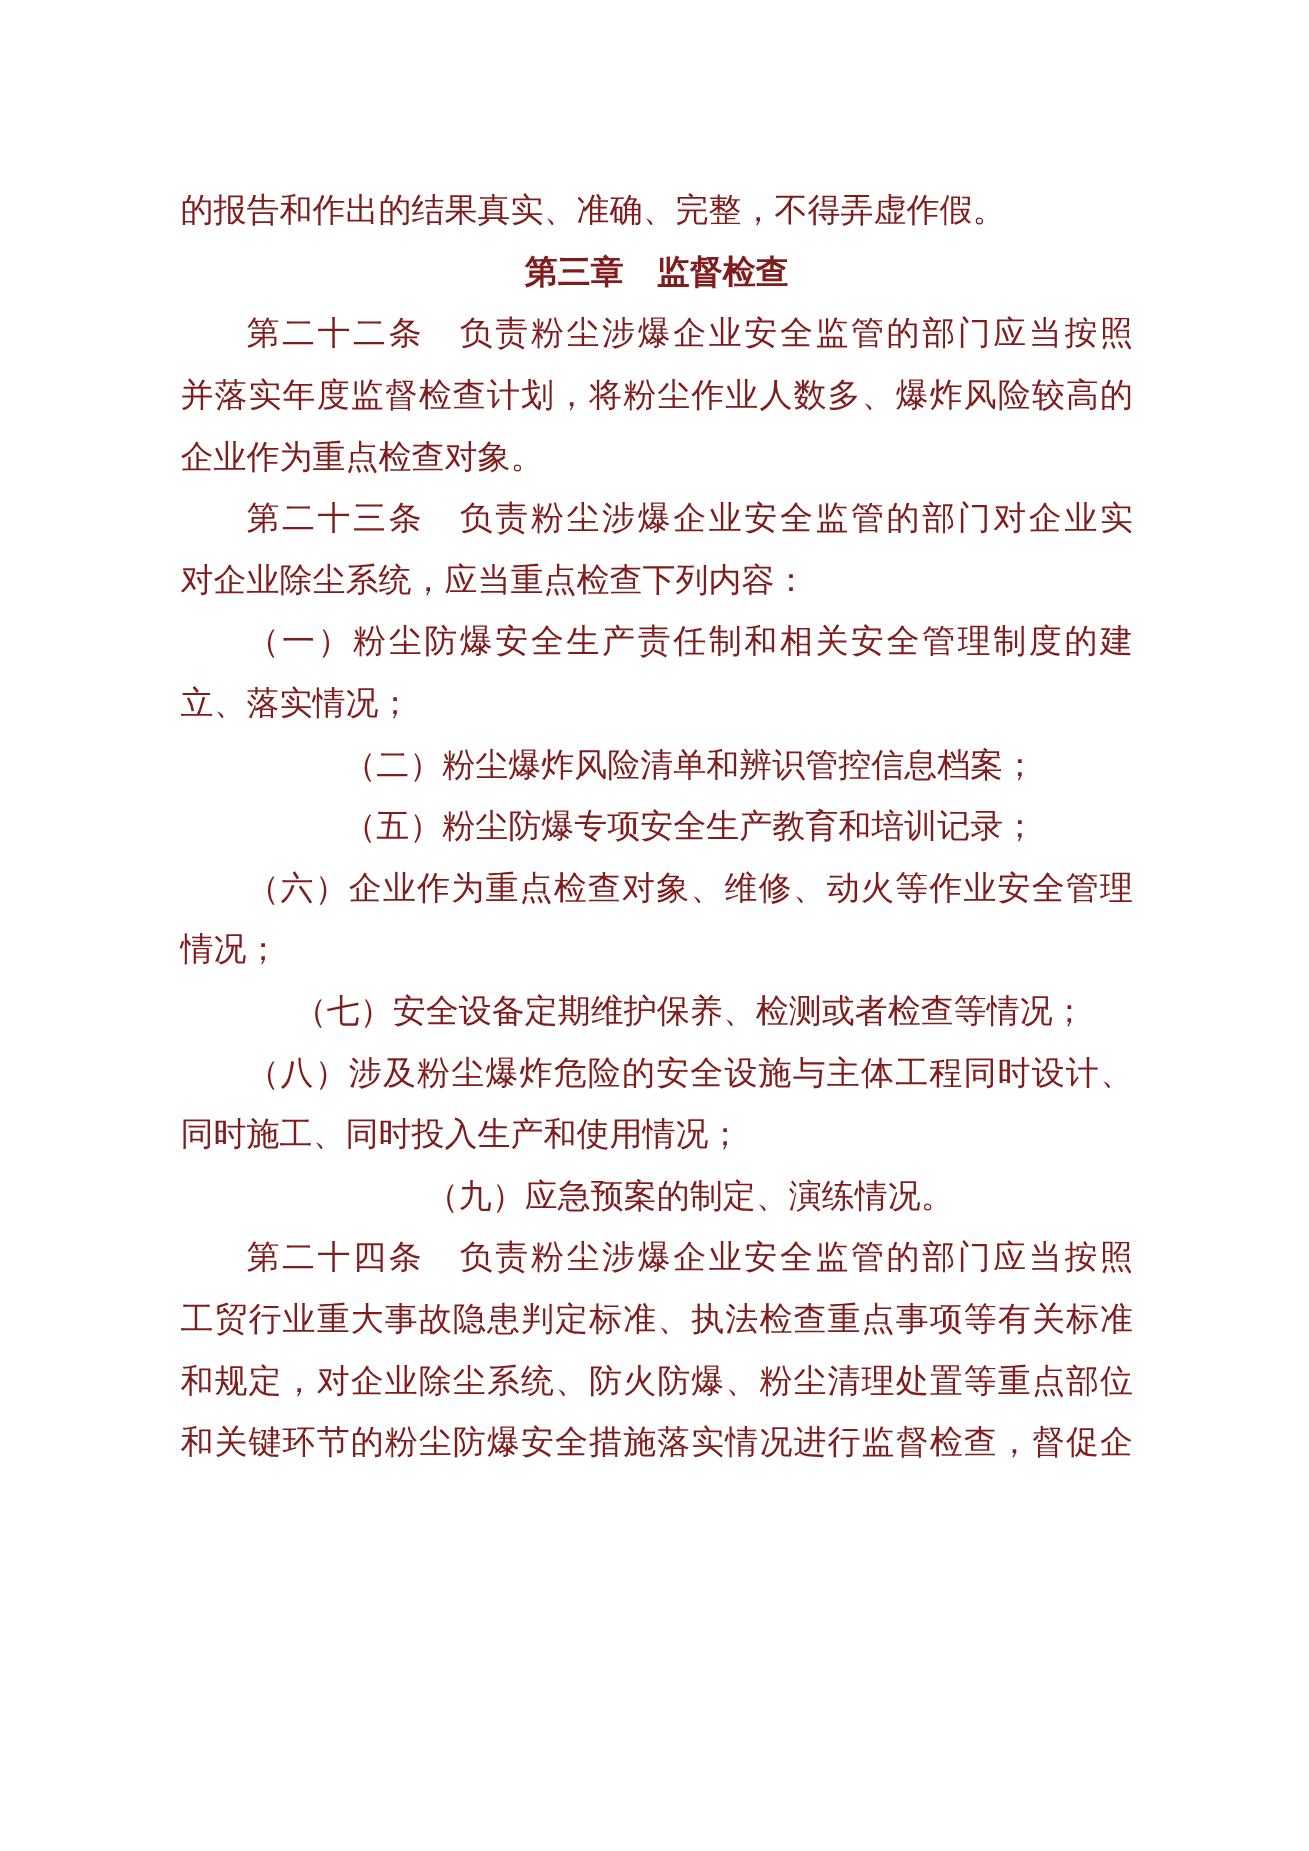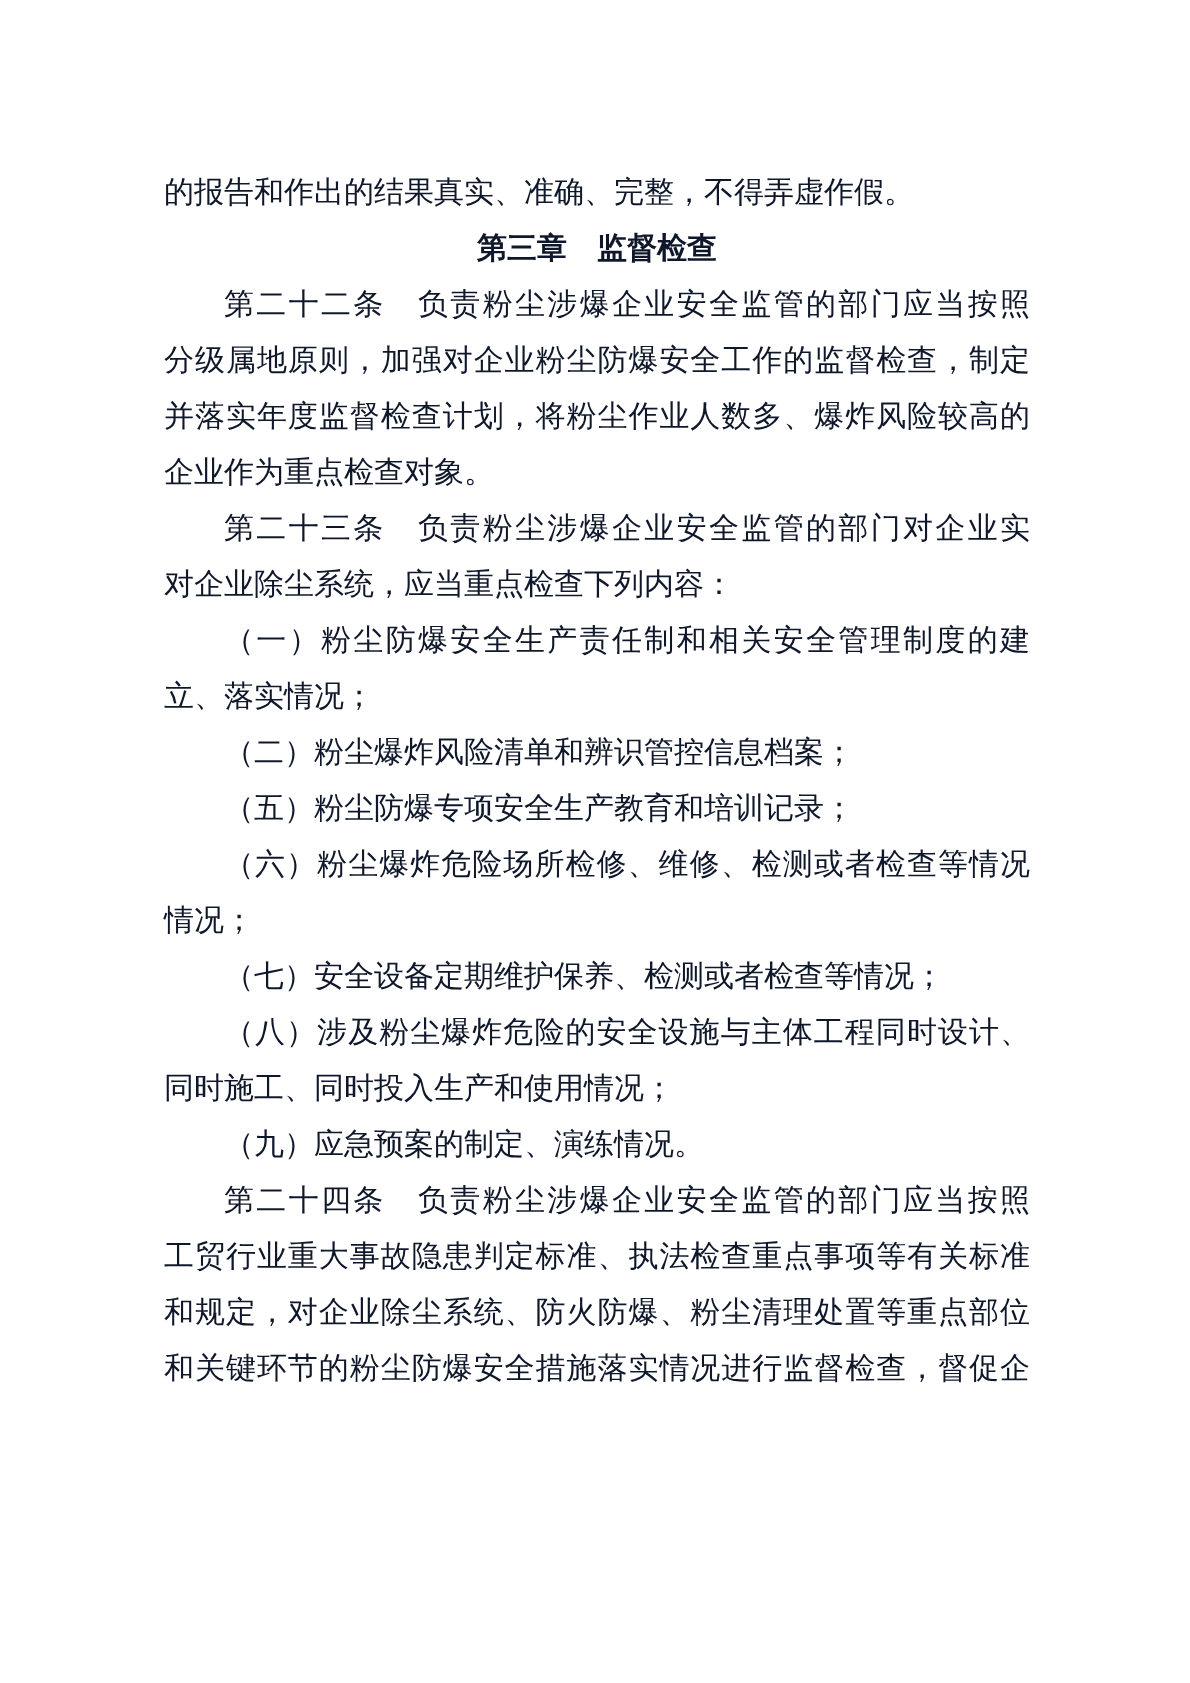--- a/index.html
+++ b/index.html
@@ -7,21 +7,21 @@
     padding: 0;
     background: #ffffff;
   }
   .page {
     position: relative;
     width: 1190px;
     height: 1683px;
     background: #ffffff;
     overflow: hidden;
     font-family: "DejaVu Serif", "Liberation Serif", serif;
-    color: #0f172a;
+    color: #7f1d1d;
   }
   .doc-body {
     position: absolute;
     left: 164px;
     top: 164px;
     width: 866px;
     font-size: 30px;
     line-height: 56px;
     letter-spacing: 0;
   }
@@ -37,51 +37,50 @@
     text-align-last: justify;
   }
   
   .doc-body p.line.indent-full {
     text-indent: 2em;
     text-align: justify;
     text-align-last: justify;
   }
   .doc-body p.line.indent-end {
     text-indent: 2em;
-    text-align: left;
+    text-align: center;
   }
   .doc-body p.line.end {
     text-align: left;
   }
   
   .doc-body p.line.heading {
     text-align: right;
     text-align-last: center;
     font-weight: bold;
     font-family: Liberation Serif, serif;
   }
 </style>
 </head>
 <body>
 
 <div class="page">
   <div class="doc-body" id="doc-body">
       <p class="line end">的报告和作出的结果真实、准确、完整，不得弄虚作假。</p>
       <p class="line heading">第三章　监督检查</p>
       <p class="line indent-full">第二十二条　负责粉尘涉爆企业安全监管的部门应当按照</p>
-      <p class="line full">分级属地原则，加强对企业粉尘防爆安全工作的监督检查，制定</p>
       <p class="line full">并落实年度监督检查计划，将粉尘作业人数多、爆炸风险较高的</p>
       <p class="line end">企业作为重点检查对象。</p>
       <p class="line indent-full">第二十三条　负责粉尘涉爆企业安全监管的部门对企业实</p>
       <p class="line end">对企业除尘系统，应当重点检查下列内容：</p>
       <p class="line indent-full">（一）粉尘防爆安全生产责任制和相关安全管理制度的建</p>
       <p class="line end">立、落实情况；</p>
       <p class="line indent-end">（二）粉尘爆炸风险清单和辨识管控信息档案；</p>
       <p class="line indent-end">（五）粉尘防爆专项安全生产教育和培训记录；</p>
-      <p class="line indent-full">（六）粉尘爆炸危险场所检修、维修、检测或者检查等情况</p>
+      <p class="line indent-full">（六）企业作为重点检查对象、维修、动火等作业安全管理</p>
       <p class="line end">情况；</p>
       <p class="line indent-end">（七）安全设备定期维护保养、检测或者检查等情况；</p>
       <p class="line indent-full">（八）涉及粉尘爆炸危险的安全设施与主体工程同时设计、</p>
       <p class="line end">同时施工、同时投入生产和使用情况；</p>
       <p class="line indent-end">（九）应急预案的制定、演练情况。</p>
       <p class="line indent-full">第二十四条　负责粉尘涉爆企业安全监管的部门应当按照</p>
       <p class="line full">工贸行业重大事故隐患判定标准、执法检查重点事项等有关标准</p>
       <p class="line full">和规定，对企业除尘系统、防火防爆、粉尘清理处置等重点部位</p>
       <p class="line full">和关键环节的粉尘防爆安全措施落实情况进行监督检查，督促企</p>
     </div>

